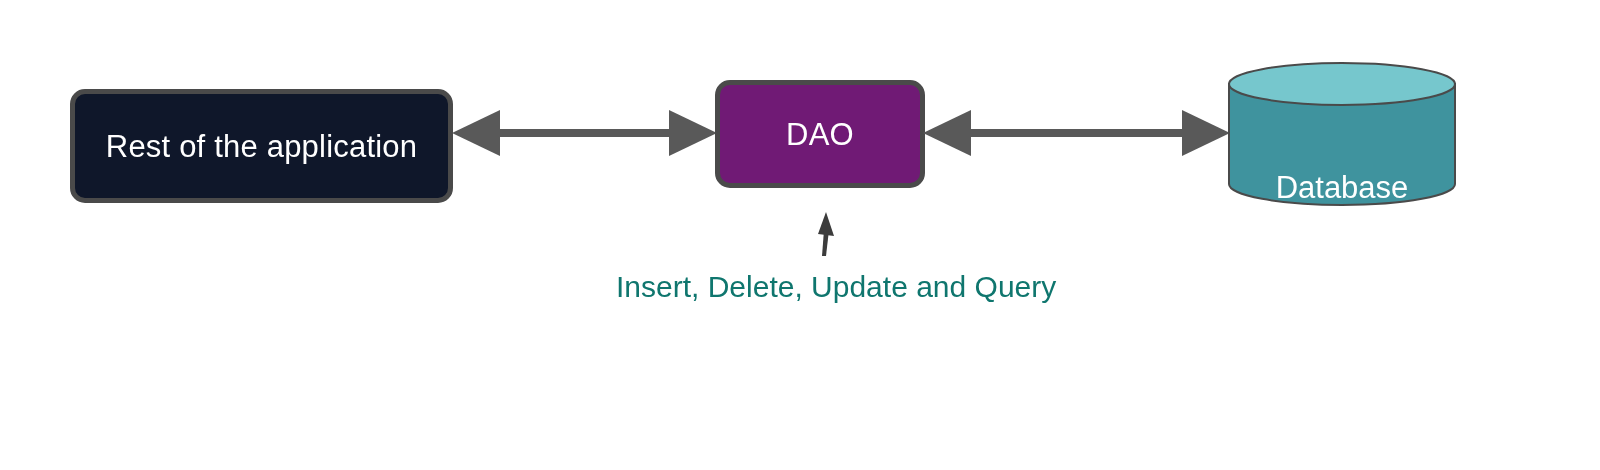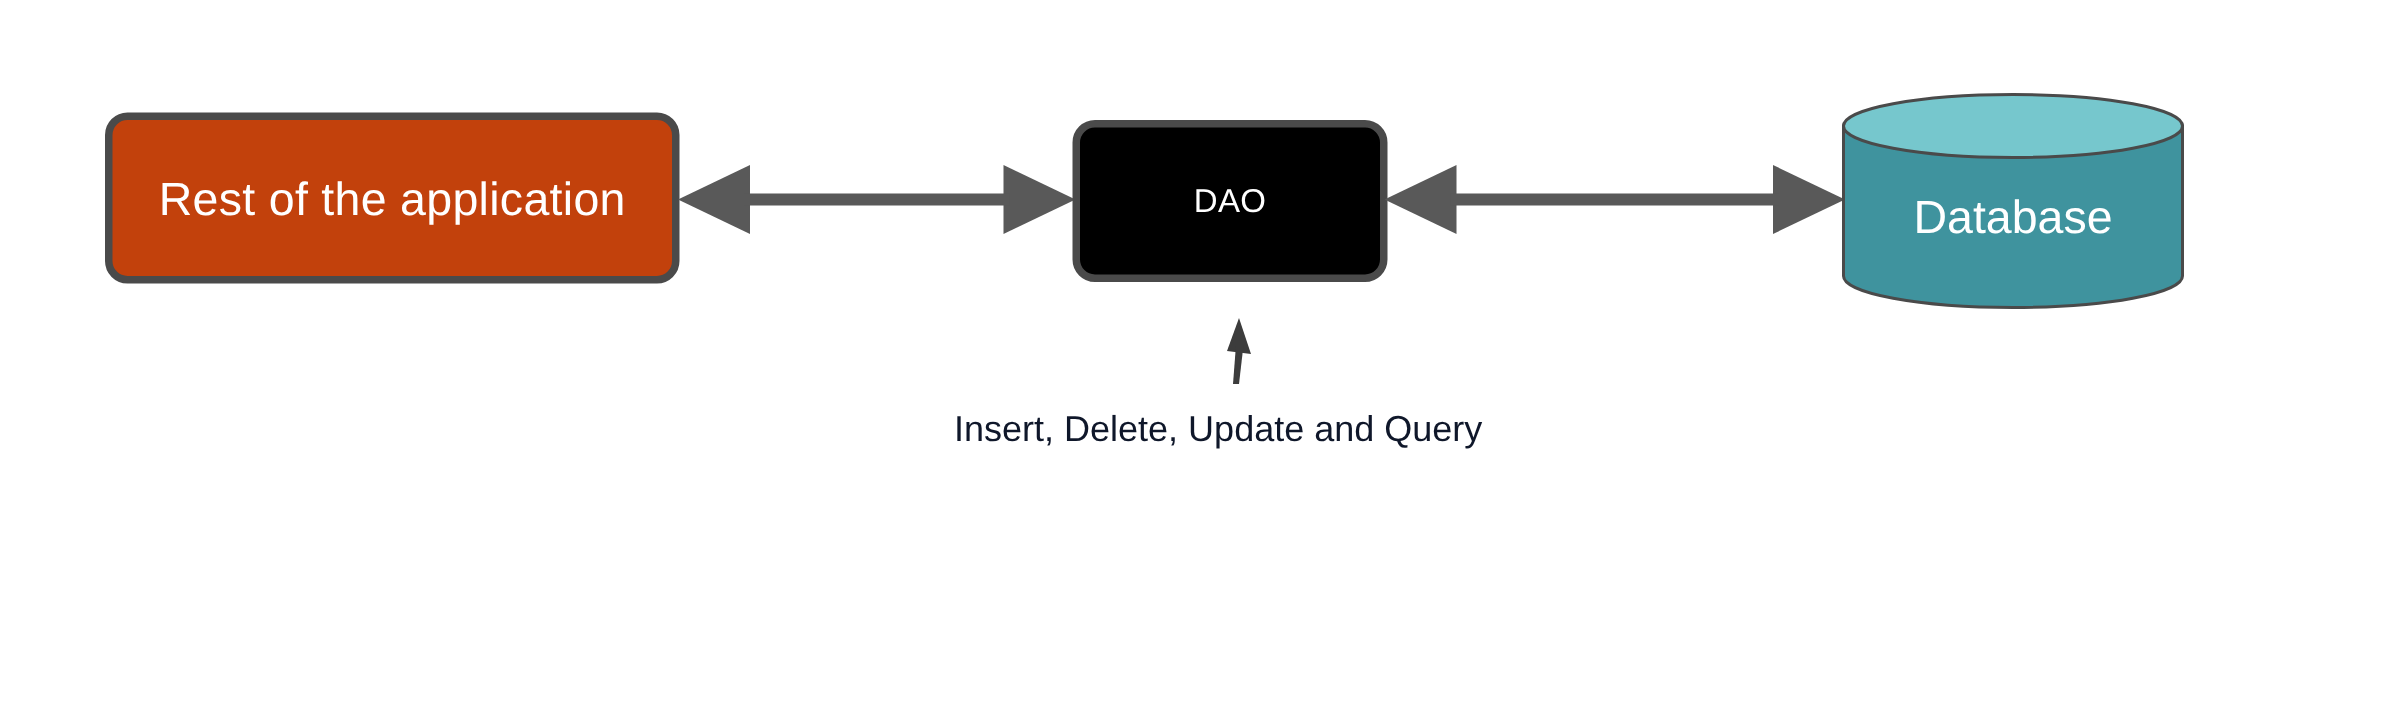--- a/index.html
+++ b/index.html
@@ -28,34 +28,34 @@
     border-radius: 15px;
     display: flex;
     align-items: center;
     justify-content: center;
     color: #ffffff;
     letter-spacing: 0.2px;
   }
 
   #node-rest {
     left: 70px;
-    top: 75px;
+    top: 89px;
     width: 383px;
     height: 114px;
-    background: #c2410c;
+    background: #0f172a;
     font-size: 31px;
   }
 
   #node-dao {
     left: 715px;
     top: 80px;
     width: 210px;
     height: 108px;
-    background: #000000;
-    font-size: 22px;
+    background: #701a75;
+    font-size: 31px;
   }
 
   .node-label {
     display: block;
     line-height: 1;
     white-space: nowrap;
   }
 
   
   #node-db {
@@ -70,46 +70,46 @@
     left: 0;
     top: 0;
   }
   #node-db .cyl-label {
     position: absolute;
     left: 0;
     top: 0;
     width: 228px;
     height: 144px;
     display: flex;
-    align-items: center;
+    align-items: flex-end;
     justify-content: center;
     padding-top: 22px;
     box-sizing: border-box;
     color: #ffffff;
     font-size: 31px;
     white-space: nowrap;
     pointer-events: none;
   }
 
   
   .arrow-svg {
     position: absolute;
   }
   #arrow-rest-dao { left: 452px; top: 103px; }
   #arrow-dao-db  { left: 923px; top: 103px; }
   #arrow-caption { left: 805px; top: 210px; }
 
   
   #caption {
     position: absolute;
-    left: 636px;
+    left: 616px;
     top: 263px;
     width: 420px;
-    color: #0f172a;
-    font-size: 24px;
+    color: #0f766e;
+    font-size: 30px;
     line-height: 48px;
     white-space: nowrap;
   }
   #caption .cap-line { display: block; }
 </style>
 </head>
 <body>
 
 <div id="canvas">
 

